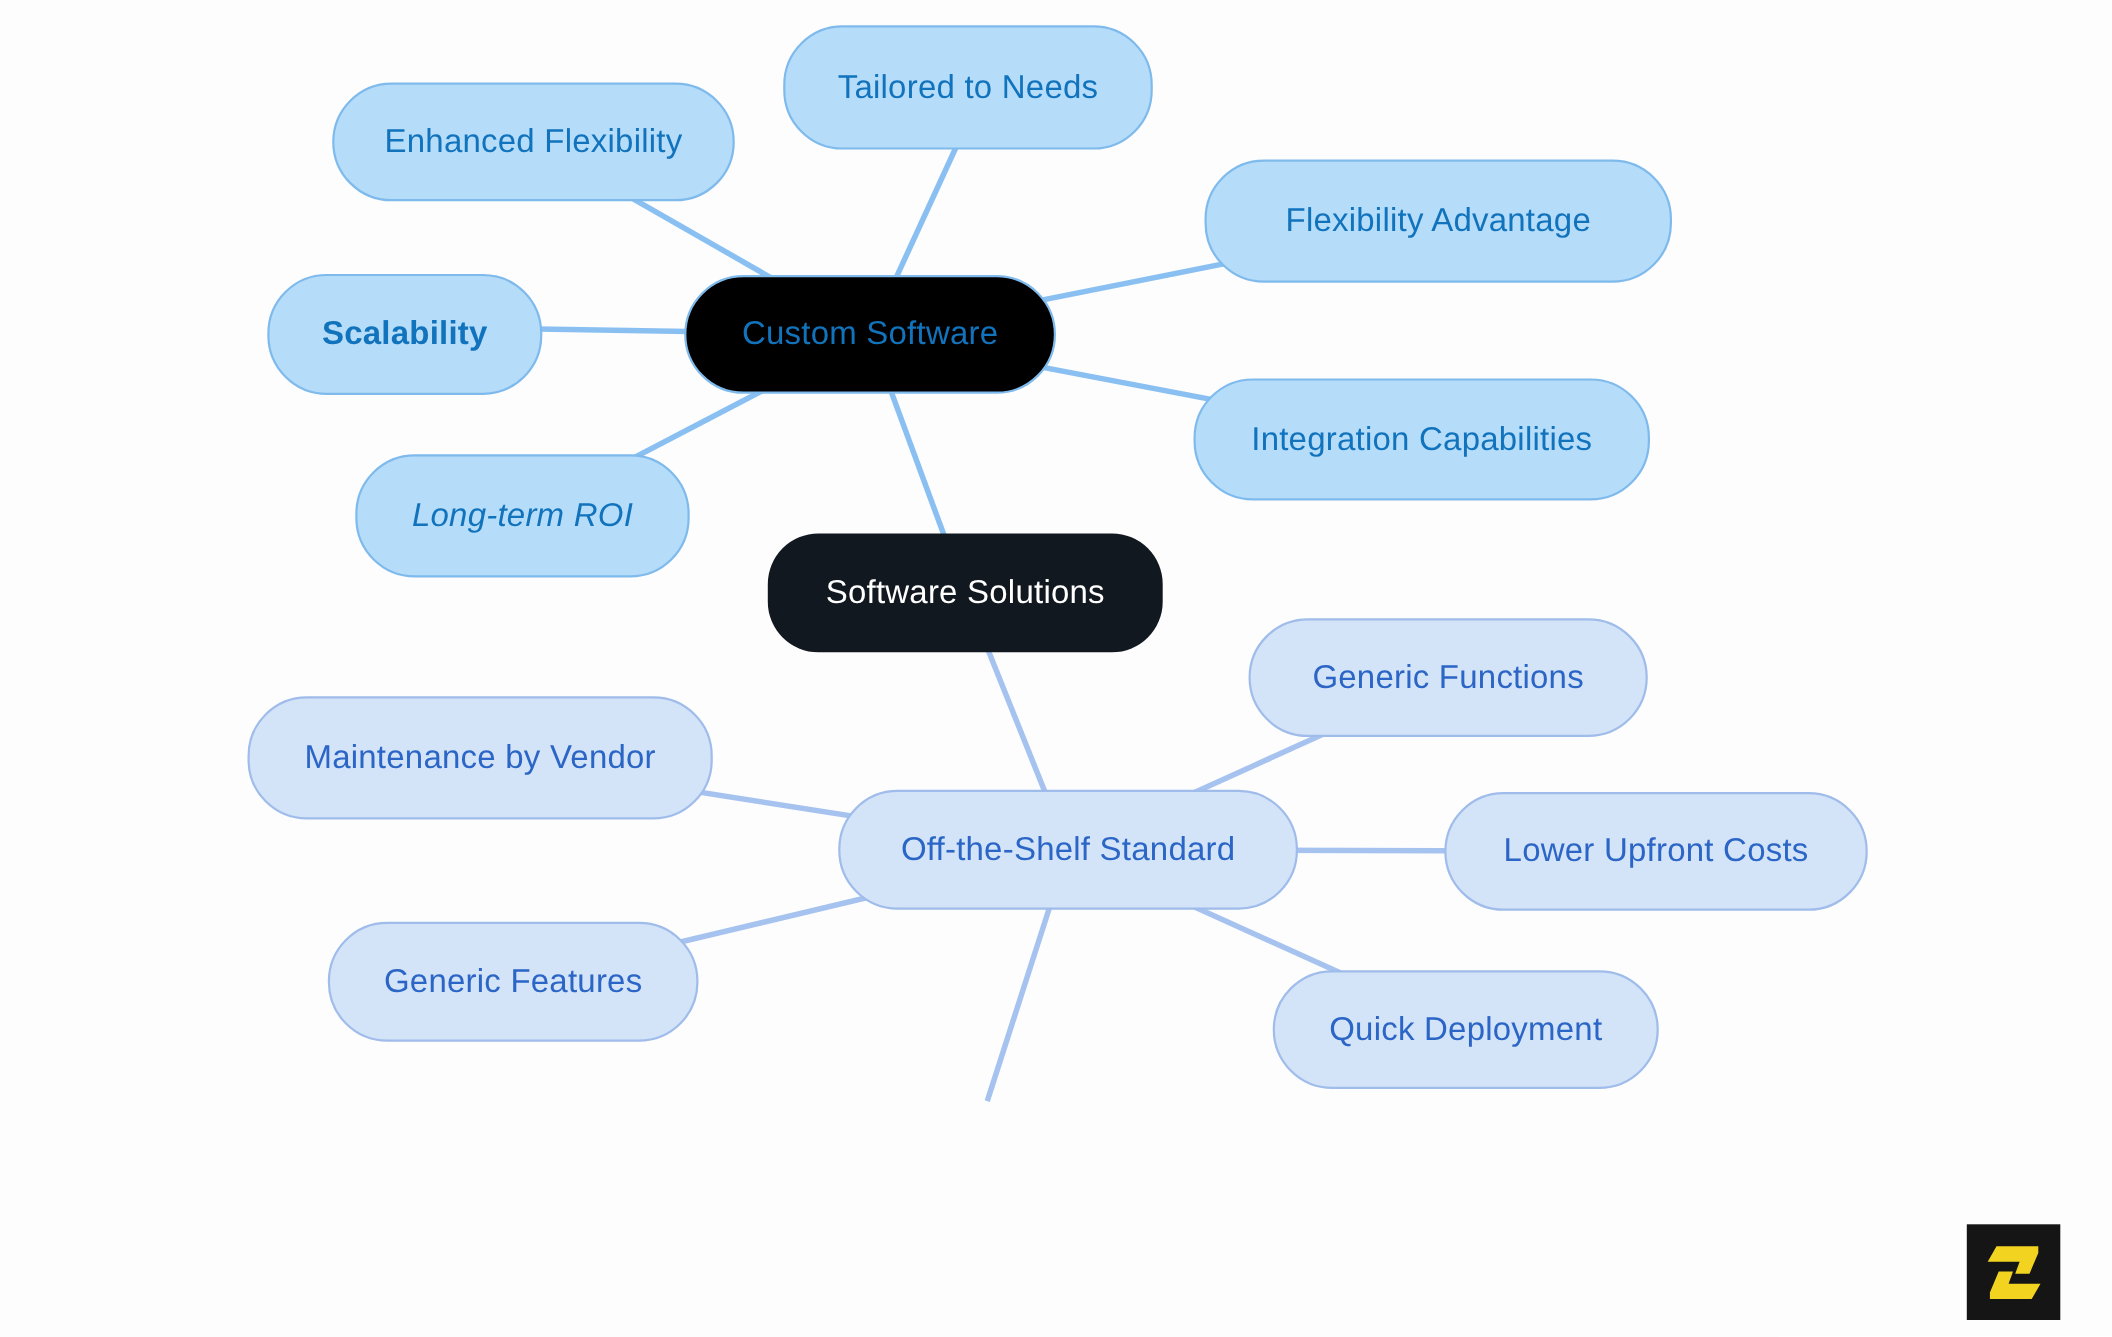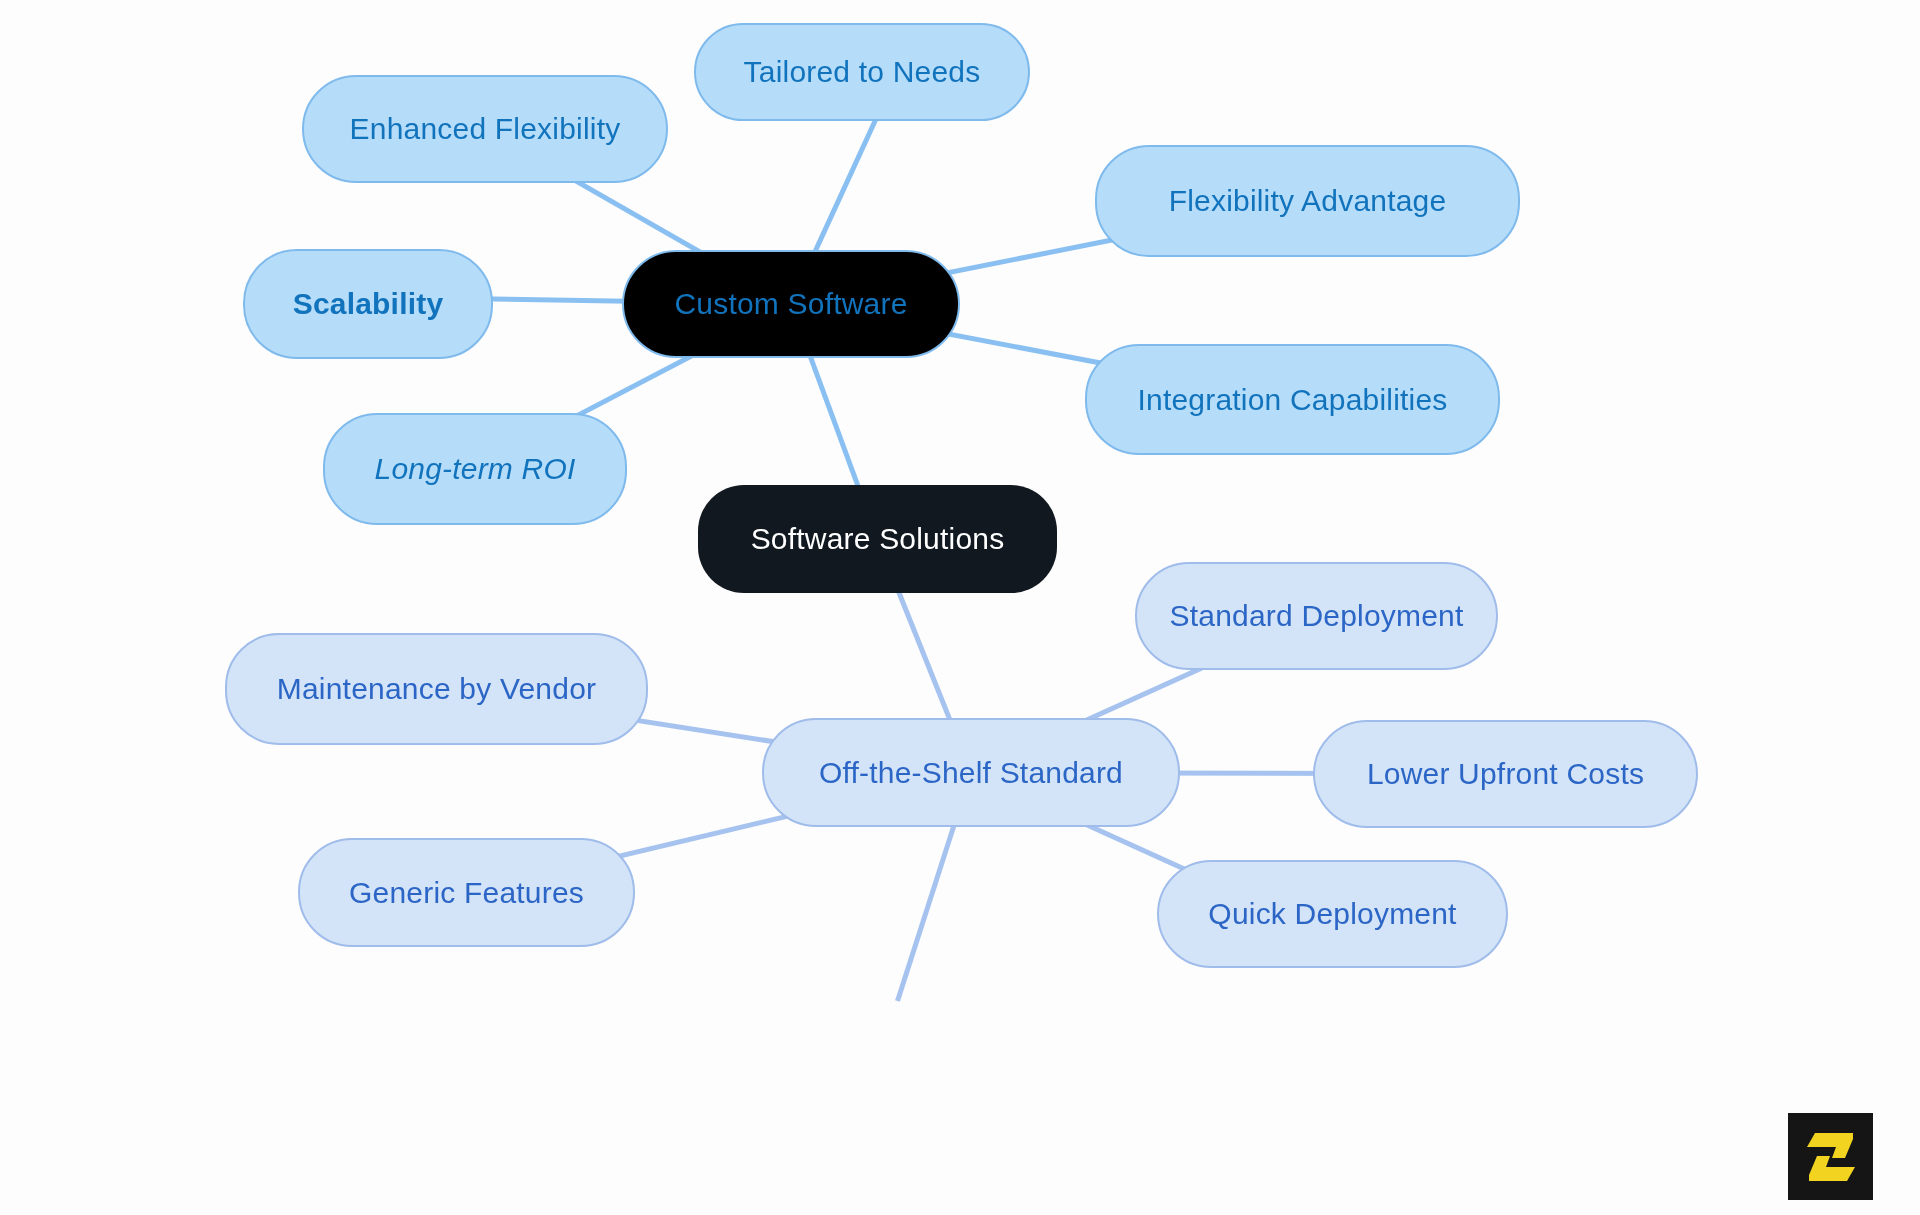--- a/index.html
+++ b/index.html
@@ -64,21 +64,21 @@
     </svg>
   <div id="brand-logo" style="left: 1788px; top: 1113px; width: 85px; height: 87px; background: rgb(21, 21, 21);">
     <svg width="70" height="72" viewBox="0 0 70 72">
       <polygon points="11,26 19,12 57,12 57,18 49,37 36,37 40,26" fill="#f2d420"></polygon>
       <polygon points="59,46 51,60 13,60 13,54 21,35 34,35 30,46" fill="#f2d420"></polygon>
     </svg>
   </div>
 <div class="node theme-custom" style="left: 622px; top: 250px; width: 338px; height: 108px; background: #000000; border-color: rgb(127, 186, 236); color: rgb(18, 115, 189);">
       <span>Custom Software</span>
     </div>
-    <div class="node theme-custom" style="left: 694px; top: 23px; width: 336px; height: 98px; background: rgb(181, 220, 249); border-color: rgb(127, 186, 236); color: rgb(18, 115, 189);">
+    <div class="node theme-custom" style="left: 712px; top: 23px; width: 336px; height: 113px; background: rgb(181, 220, 249); border-color: rgb(127, 186, 236); color: rgb(18, 115, 189);">
       <span>Tailored to Needs</span>
     </div>
     <div class="node theme-custom" style="left: 302px; top: 75px; width: 366px; height: 108px; background: rgb(181, 220, 249); border-color: rgb(127, 186, 236); color: rgb(18, 115, 189);">
       <span>Enhanced Flexibility</span>
     </div>
     <div class="node theme-custom" style="left: 243px; top: 249px; width: 250px; height: 110px; background: rgb(181, 220, 249); border-color: rgb(127, 186, 236); color: rgb(18, 115, 189); font-weight: bold;">
       <span>Scalability</span>
     </div>
     <div class="node theme-custom" style="left: 323px; top: 413px; width: 304px; height: 112px; background: rgb(181, 220, 249); border-color: rgb(127, 186, 236); color: rgb(18, 115, 189); font-style: italic;">
       <span>Long-term ROI</span>
@@ -86,30 +86,30 @@
     <div class="node theme-custom" style="left: 1095px; top: 145px; width: 425px; height: 112px; background: rgb(181, 220, 249); border-color: rgb(127, 186, 236); color: rgb(18, 115, 189);">
       <span>Flexibility Advantage</span>
     </div>
     <div class="node theme-custom" style="left: 1085px; top: 344px; width: 415px; height: 111px; background: rgb(181, 220, 249); border-color: rgb(127, 186, 236); color: rgb(18, 115, 189);">
       <span>Integration Capabilities</span>
     </div>
     <div class="node theme-off" style="left: 762px; top: 718px; width: 418px; height: 109px; background: rgb(211, 227, 248); border-color: rgb(159, 188, 234); color: rgb(43, 102, 198);">
       <span>Off-the-Shelf Standard</span>
     </div>
     <div class="node theme-off" style="left: 1135px; top: 562px; width: 363px; height: 108px; background: rgb(211, 227, 248); border-color: rgb(159, 188, 234); color: rgb(43, 102, 198);">
-      <span>Standard Deployment</span>
+      <span>Generic Functions</span>
     </div>
     <div class="node theme-off" style="left: 1313px; top: 720px; width: 385px; height: 108px; background: rgb(211, 227, 248); border-color: rgb(159, 188, 234); color: rgb(43, 102, 198);">
       <span>Lower Upfront Costs</span>
     </div>
     <div class="node theme-off" style="left: 225px; top: 633px; width: 423px; height: 112px; background: rgb(211, 227, 248); border-color: rgb(159, 188, 234); color: rgb(43, 102, 198);">
       <span>Maintenance by Vendor</span>
     </div>
     <div class="node theme-off" style="left: 298px; top: 838px; width: 337px; height: 109px; background: rgb(211, 227, 248); border-color: rgb(159, 188, 234); color: rgb(43, 102, 198);">
       <span>Generic Features</span>
     </div>
-    <div class="node theme-off" style="left: 1157px; top: 860px; width: 351px; height: 108px; background: rgb(211, 227, 248); border-color: rgb(159, 188, 234); color: rgb(43, 102, 198); justify-content: center;">
+    <div class="node theme-off" style="left: 1157px; top: 882px; width: 351px; height: 108px; background: rgb(211, 227, 248); border-color: rgb(159, 188, 234); color: rgb(43, 102, 198); justify-content: center;">
       <span>Quick Deployment</span>
     </div>
     <div class="node theme-root" style="left: 698px; top: 485px; width: 359px; height: 108px; background: rgb(18, 24, 31); border-color: rgb(18, 24, 31); color: rgb(255, 255, 255);">
       <span>Software Solutions</span>
     </div>
   </div>
 
 </body></html>

